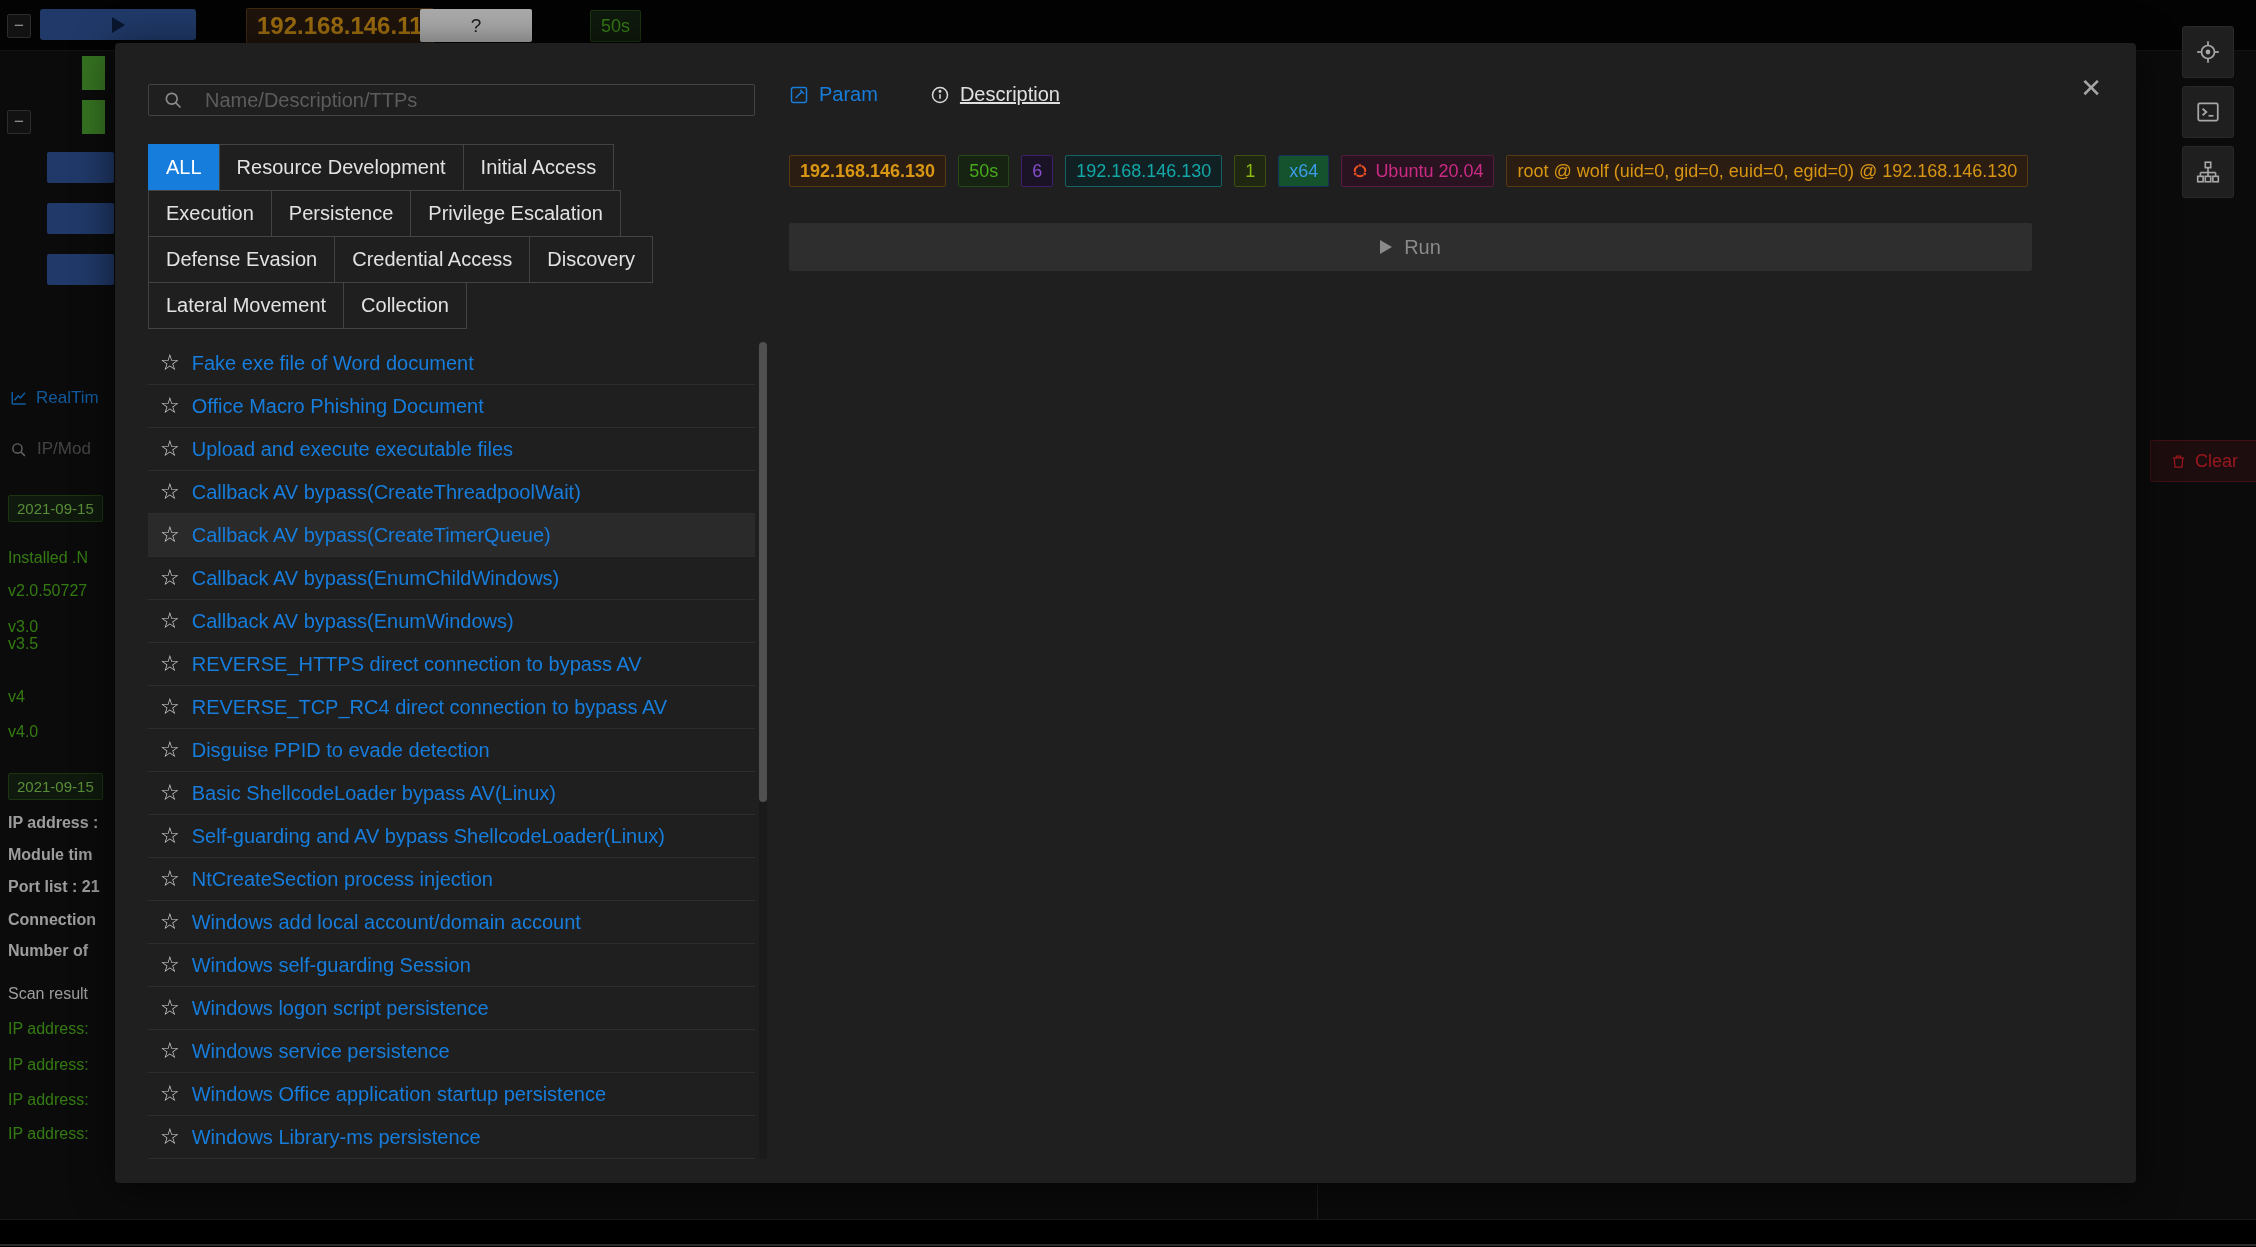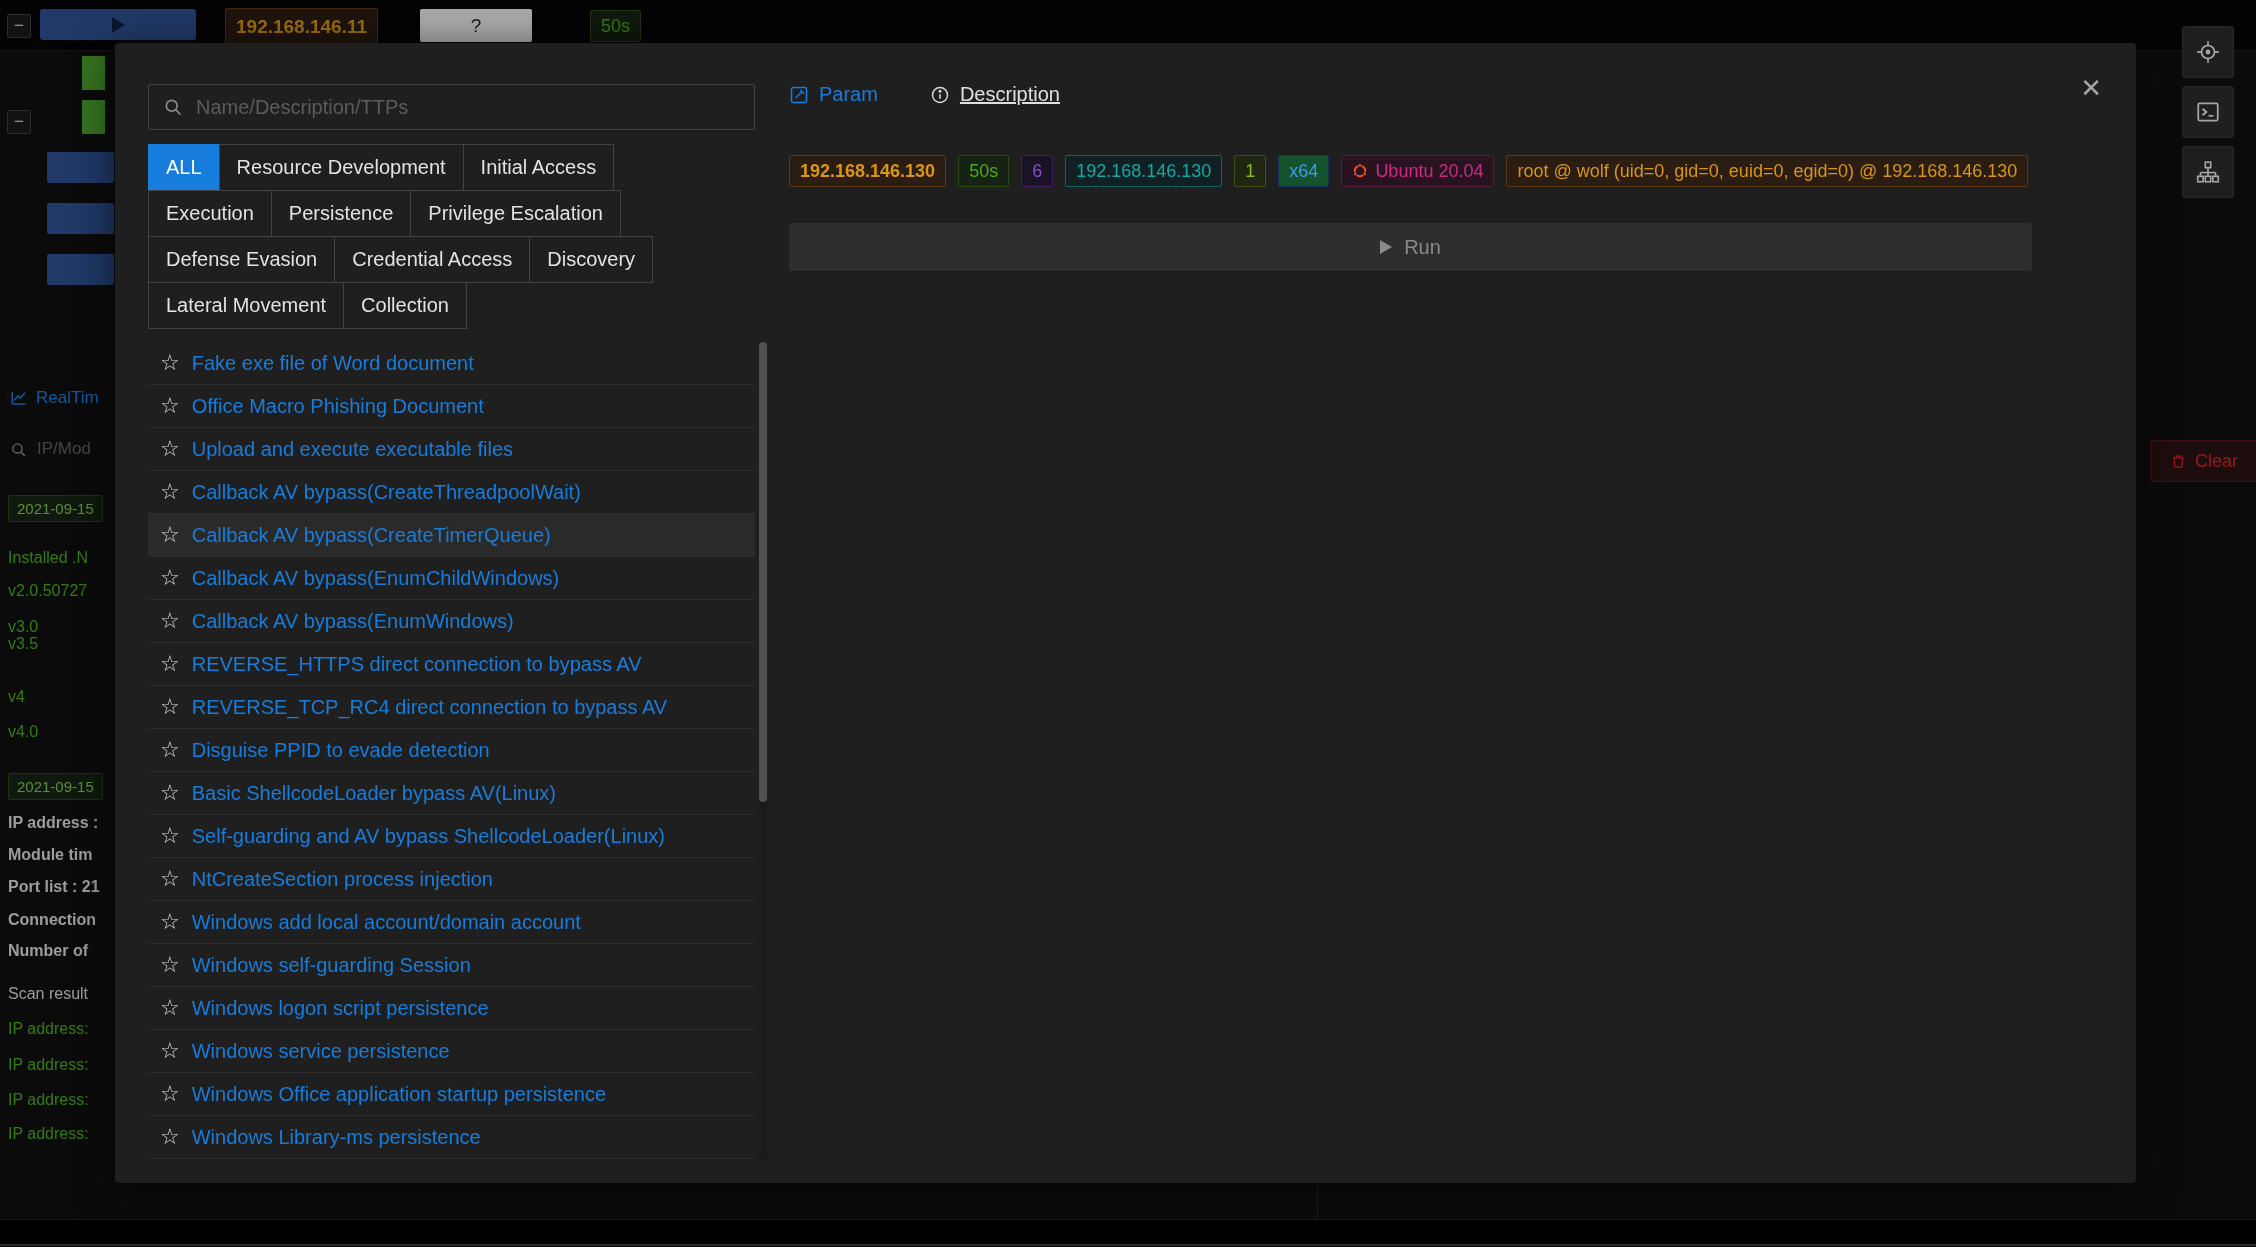--- a/index.html
+++ b/index.html
@@ -18,21 +18,21 @@
        font-size:18px;line-height:1;white-space:nowrap;}
   .tag.orange{color:#d89614;background:#2b1d11;border-color:#593815;}
   .tag.green {color:#49aa19;background:#162312;border-color:#274916;}
   .tag.purple{color:#854eca;background:#1a1325;border-color:#3e2069;}
   .tag.cyan  {color:#13a8a8;background:#112123;border-color:#146262;}
   .tag.lime  {color:#8bbb11;background:#1f2611;border-color:#3e4f13;}
   .tag.blue  {color:#3c9ae8;background:#14532d;border-color:#15325b;}
   .tag.magenta{color:#cb2b83;background:#291321;border-color:#551c3b;}
   .tag.gold  {color:#d89614;background:#2b1d11;border-color:#593815;}
   .tag.bold{font-weight:bold;}
-  .topbar-ip{position:absolute;left:225px;top:8px;height:34px;font-size:19px;}
+  .topbar-ip{position:absolute;left:246px;top:8px;height:34px;font-size:24px;}
   .help-btn{position:absolute;left:420px;top:9px;width:112px;height:33px;background:#ececec;color:#262626;
             border-radius:2px;display:flex;align-items:center;justify-content:center;font-size:19px;}
   .topbar-dur{position:absolute;left:590px;top:10px;}
   .sidebtn{position:absolute;left:2182px;width:50px;height:50px;background:#2c2c2c;border:1px solid #3a3a3a;
            border-radius:3px;display:flex;align-items:center;justify-content:center;}
   .blockg{position:absolute;background:#4a9e2f;}
   .blockb{position:absolute;background:#2d4f91;border-radius:2px;}
 
   .lp-line{position:absolute;left:8px;white-space:nowrap;font-size:16px;}
   .lp-green{color:#49aa19;}
@@ -50,22 +50,22 @@
   .botedge{position:absolute;left:0;top:1244px;width:2256px;height:2px;background:#3c3c3c;}
 
   
   .mask{position:absolute;inset:0;background:rgba(0,0,0,0.28);z-index:5;}
 
   
   .modal{position:absolute;left:115px;top:43px;width:2021px;height:1140px;background:#1f1f1f;border-radius:4px;
          box-shadow:0 6px 40px rgba(0,0,0,0.6);z-index:10;}
   .close-x{position:absolute;right:34px;top:32px;color:#a6a6a6;font-size:26px;line-height:1;cursor:pointer;}
 
-  .msearch{position:absolute;left:33px;top:41px;width:607px;height:46px;border:1px solid #434343;border-radius:2px;
-           display:flex;align-items:center;gap:11px;padding:0 14px;box-sizing:border-box;}
+  .msearch{position:absolute;left:33px;top:41px;width:607px;height:32px;border:1px solid #434343;border-radius:2px;
+           display:flex;align-items:center;gap:20px;padding:0 14px;box-sizing:border-box;}
   .msearch input{flex:1;background:transparent;border:none;outline:none;color:#cfcfcf;font-size:20px;font-family:"Liberation Sans",sans-serif;}
   .msearch input::placeholder{color:#5c5c5c;}
 
   .ftabs{position:absolute;left:33px;top:101px;width:640px;}
   .frow{display:flex;align-items:center;}
   .frow + .frow{margin-top:-1px;}
   .ftag{height:45px;display:flex;align-items:center;padding:0 17px;font-size:20px;color:#e2e2e2;background:#1f1f1f;
         border:1px solid #434343;margin-right:-1px;cursor:pointer;white-space:nowrap;}
   .ftag.active{background:#177ddc;border-color:#177ddc;color:#fff;}
 

